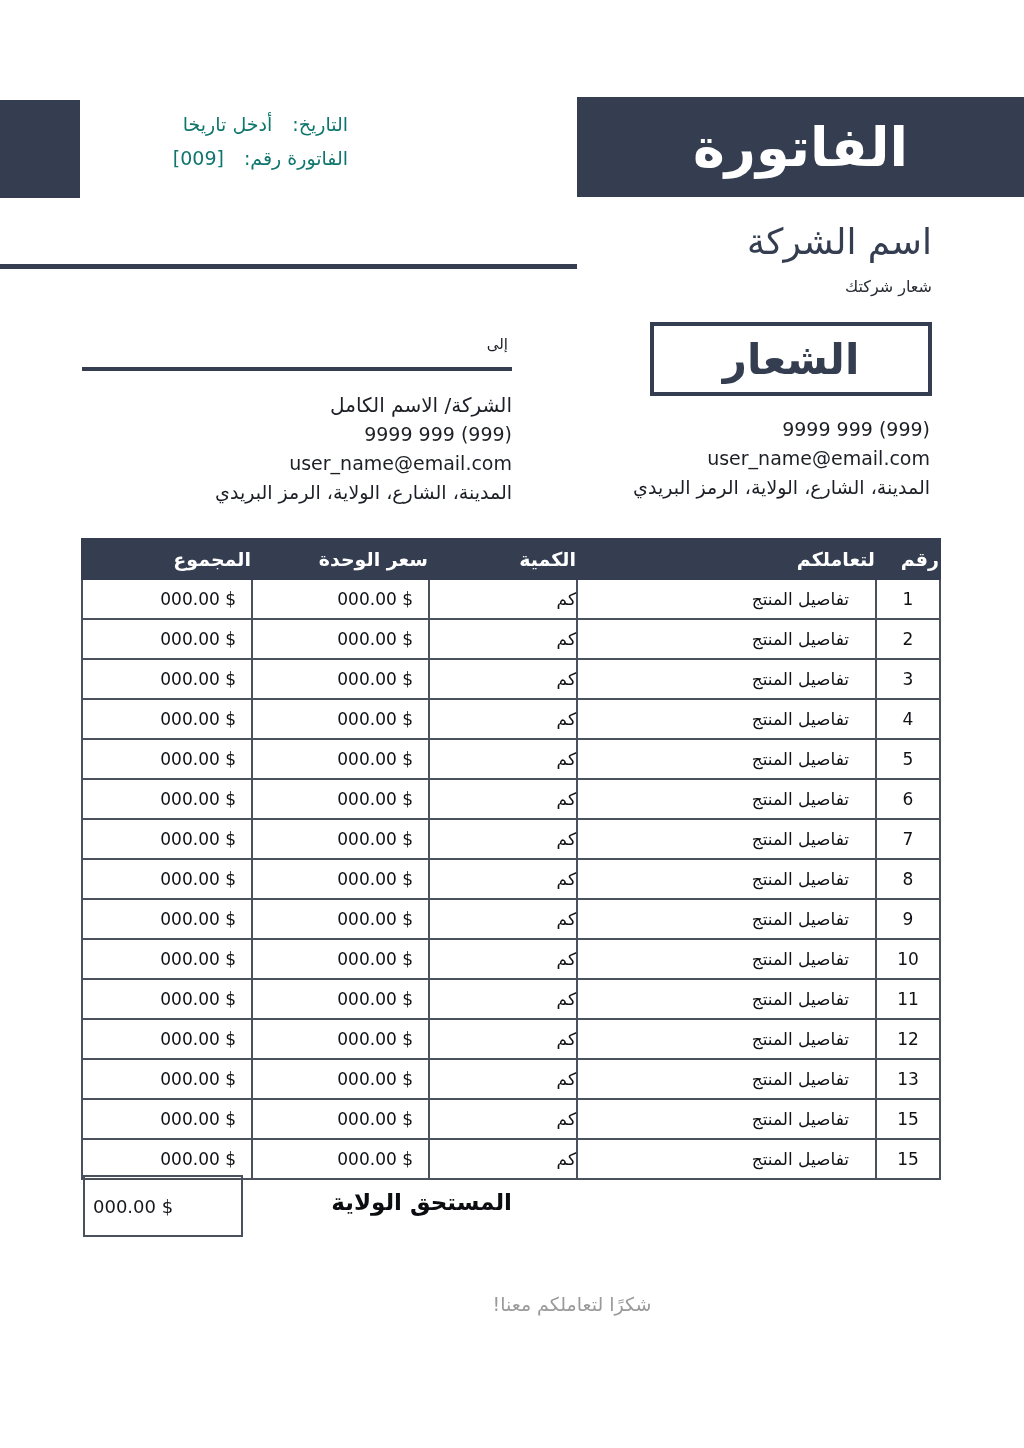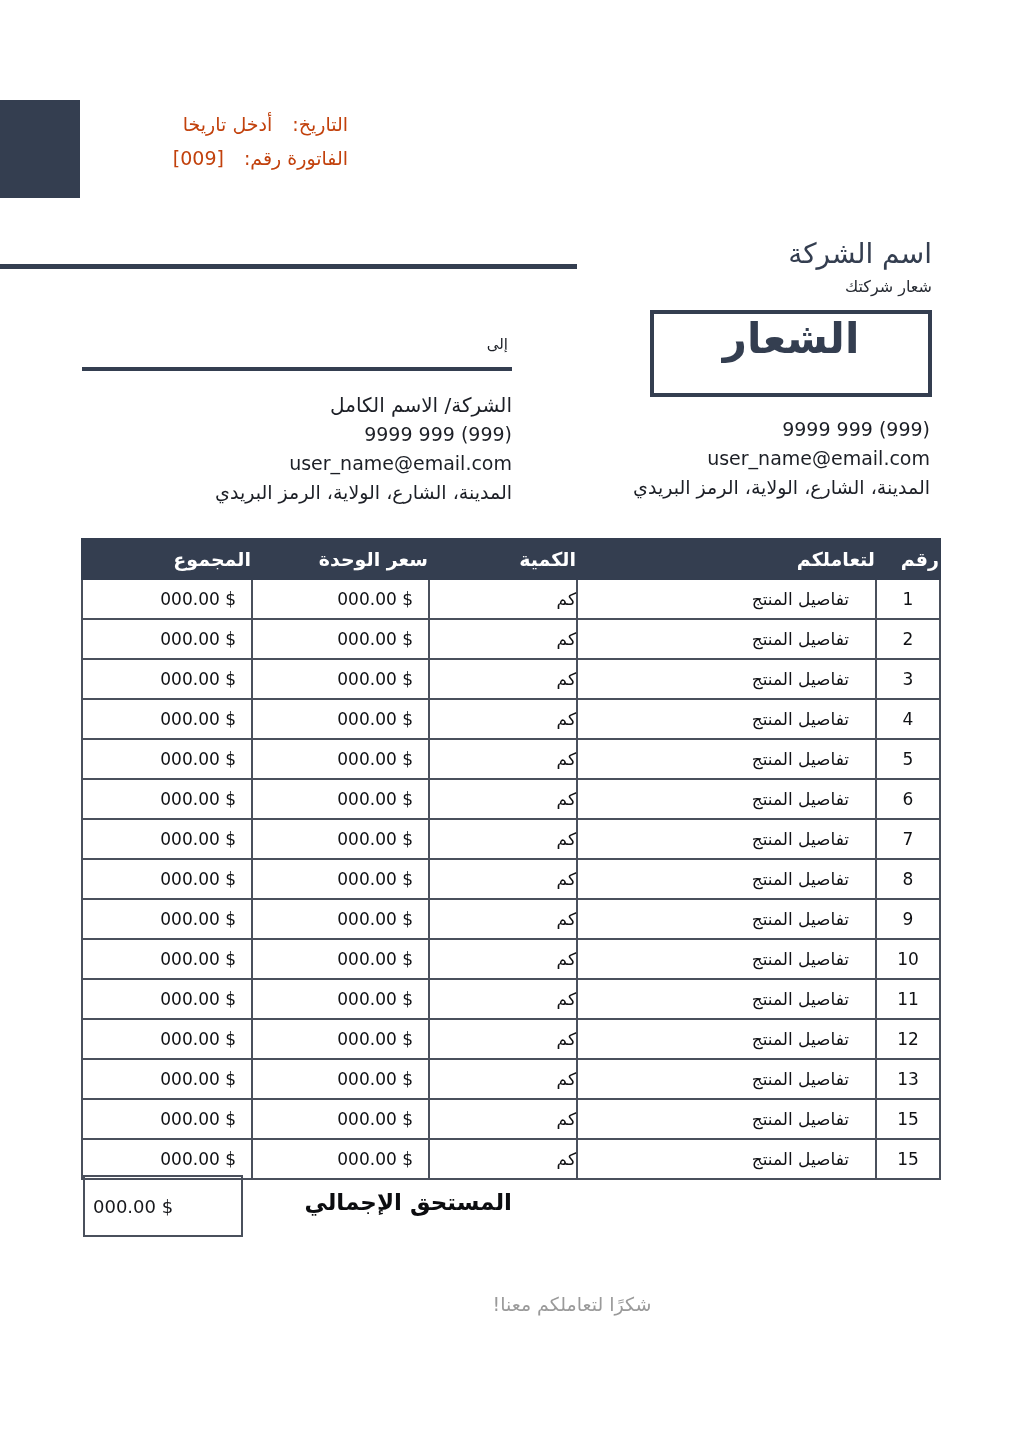--- a/index.html
+++ b/index.html
@@ -14,29 +14,29 @@
     position:relative;width:1024px;height:1448px;margin:0 auto;
     background:#fff;direction:rtl;color:var(--ink);overflow:hidden;
   }
   
   .corner-block{position:absolute;left:0;top:100px;width:80px;height:98px;background:var(--primary);}
   .banner{
     position:absolute;right:0;top:97px;width:447px;height:100px;background:var(--primary);
     color:#fff;display:flex;align-items:center;justify-content:center;
     font-size:54px;font-weight:bold;letter-spacing:1px;
   }
-  .meta{position:absolute;right:676px;top:107px;font-size:19px;line-height:34px;text-align:right;white-space:nowrap;color:#c2410c;}
+  .meta{position:absolute;right:676px;top:107px;font-size:19px;line-height:34px;text-align:right;white-space:nowrap;color:#0f766e;}
   .meta .sp{display:inline-block;width:20px;}
   
-  .company-name{position:absolute;right:92px;top:221px;font-size:28px;color:var(--primary);white-space:nowrap;margin-top:16px;}
+  .company-name{position:absolute;right:92px;top:221px;font-size:36px;color:var(--primary);white-space:nowrap;}
   .company-underline{position:absolute;left:0;right:447px;top:264px;height:5px;background:var(--primary);}
   .company-tagline{position:absolute;right:92px;top:277px;font-size:16px;color:#272b33;}
   .logo-box{
-    position:absolute;right:92px;top:310px;width:282px;height:87px;border:4px solid var(--primary);
-    display:flex;justify-content:center;
+    position:absolute;right:92px;top:322px;width:282px;height:74px;border:4px solid var(--primary);
+    display:flex;align-items:center;justify-content:center;
     font-size:42px;font-weight:bold;color:var(--primary);
   }
   .contact{position:absolute;text-align:right;font-size:19px;line-height:29px;color:#1c1f26;white-space:nowrap;}
   .contact-right{right:94px;top:415px;}
   .contact-left{right:512px;top:391px;}
   .contact .name-line{font-size:20px;}
   
   .billto-label{position:absolute;right:516px;top:335px;font-size:15px;color:#1c1f26;}
   .billto-underline{position:absolute;right:512px;left:82px;top:367px;height:4px;background:var(--primary);}
   
@@ -65,20 +65,23 @@
   .total-label{position:absolute;right:512px;top:1189px;font-size:23px;font-weight:bold;color:#0c0d10;white-space:nowrap;}
   
   .footer-note{position:absolute;left:120px;right:0;top:1293px;text-align:center;font-size:19px;color:var(--muted);}
 </style>
 </head>
 <body>
 
 <div class="page">
 
   <div class="corner-block"></div>
+  <div class="banner">
+    <span>الفاتورة</span>
+  </div>
 
   <div class="meta">
     <div>
       <span>التاريخ:</span><span class="sp"></span><span>أدخل تاريخا</span>
     </div>
     <div>
       <span>الفاتورة رقم:</span><span class="sp"></span><span>[009]</span>
     </div>
   </div>
 
@@ -227,17 +230,17 @@
           <td class="c-qty">كم</td>
           <td class="c-price">$ 000.00</td>
           <td class="c-total">$ 000.00</td>
         </tr>
       </tbody>
   </table>
 
   <div class="total-box">
     <span>$ 000.00</span>
   </div>
-  <div class="total-label">المستحق الإجمالي</div>
+  <div class="total-label">المستحق الولاية</div>
 
   <div class="footer-note">شكرًا لتعاملكم معنا!</div>
 
 </div>
 
 </body></html>

